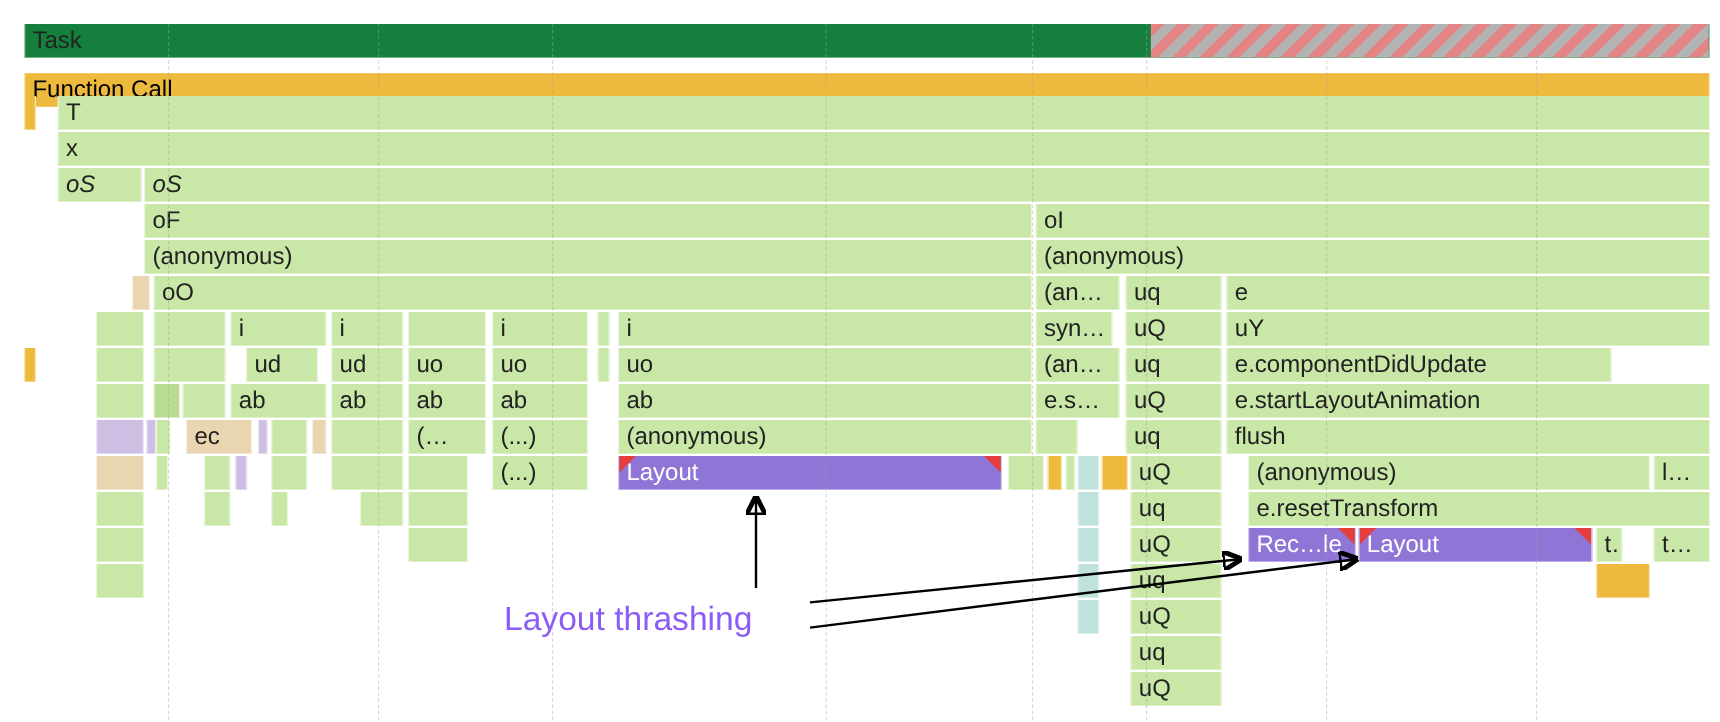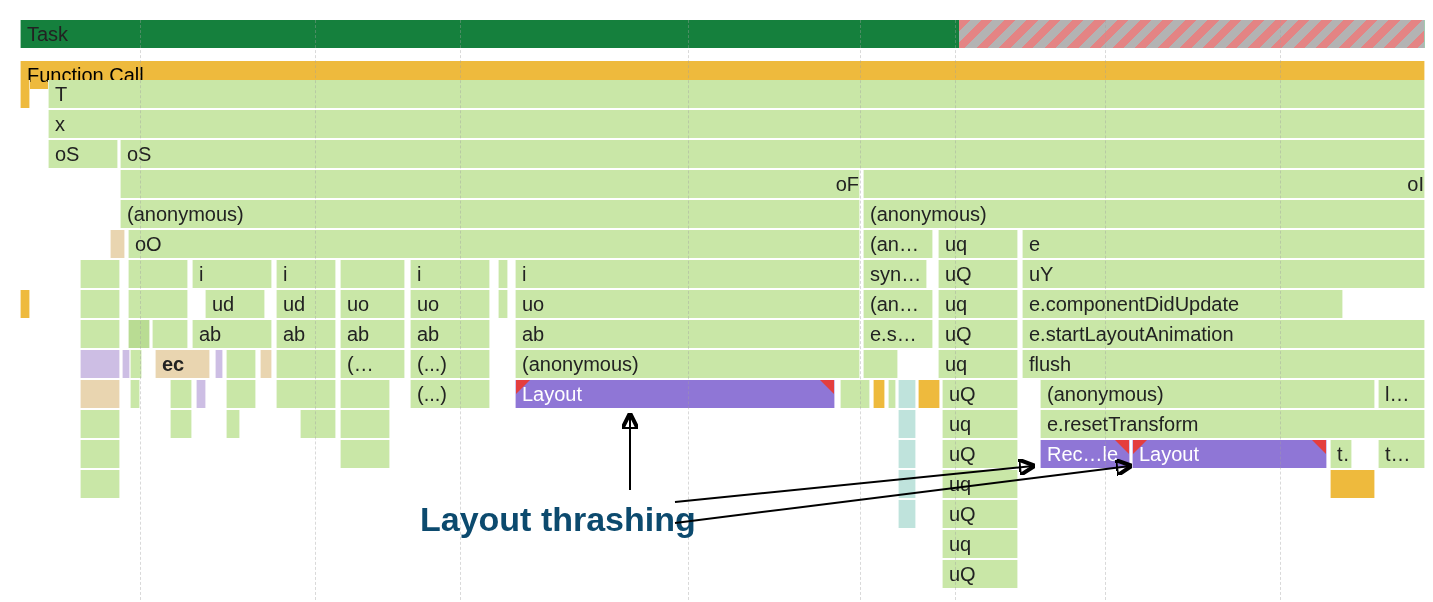--- a/index.html
+++ b/index.html
@@ -51,23 +51,23 @@
     border-style: solid;
     border-width: 14px 14px 0 0;
     border-color: #e43e3e transparent transparent transparent;
   }
   .gridline {
     position: absolute; top: 0; width: 0; height: 580px;
     border-left: 1px dashed rgba(160,160,160,0.4);
   }
   .annotation-text {
     position: absolute;
-    font-size: 34px;
-    font-weight: 700;
-    color: #0c4a6e;
+    font-size: 28px;
+    font-weight: 400;
+    color: #8b5cf6;
   }
   svg.arrows { position:absolute; top:0; left:0; width:1433px; height:602px; pointer-events:none; }
   svg.arrows line, svg.arrows path { stroke:#000; stroke-width:2; fill:none; }
 </style>
 </head>
 <body>
 
 <div class="chart">
   <div class="row-container" id="rows">
       <div class="row" style="top: 0px;">
@@ -76,25 +76,25 @@
       <div class="row" style="top: 30px; margin-top: 11px;">
         <div class="bar c-func" style="left: 0px; width: 1405px;">Function Call</div>
       </div>
       <div class="row" style="top: 60px;">
         <div class="bar c-orange" style="left: 0px; width: 10px;"></div>
         <div class="bar c-green" style="left: 28px; width: 1377px;">T</div>
       </div>
       <div class="row" style="top: 90px;">
         <div class="bar c-green" style="left: 28px; width: 1377px;">x</div>
       </div>
-      <div class="row" style="top: 120px;">
+      <div class="row" style="top: 120px; font-style: italic;">
         <div class="bar c-green" style="left: 28px; width: 70px;">oS</div>
         <div class="bar c-green" style="left: 100px; width: 1305px;">oS</div>
       </div>
-      <div class="row" style="top: 150px; text-align: right;">
+      <div class="row" style="top: 150px;">
         <div class="bar c-green" style="left: 100px; width: 740px;">oF</div>
         <div class="bar c-green" style="left: 843px; width: 562px;">oI</div>
       </div>
       <div class="row" style="top: 180px;">
         <div class="bar c-green" style="left: 100px; width: 740px;">(anonymous)</div>
         <div class="bar c-green" style="left: 843px; width: 562px;">(anonymous)</div>
       </div>
       <div class="row" style="top: 210px;">
         <div class="bar c-tan" style="left: 90px; width: 15px;"></div>
         <div class="bar c-green" style="left: 108px; width: 732px;">oO</div>
@@ -139,21 +139,21 @@
         <div class="bar c-green" style="left: 390px; width: 80px;">ab</div>
         <div class="bar c-green" style="left: 495px; width: 345px;">ab</div>
         <div class="bar c-green" style="left: 843px; width: 70px;">e.s…ox</div>
         <div class="bar c-green" style="left: 918px; width: 80px;">uQ</div>
         <div class="bar c-green" style="left: 1002px; width: 403px;">e.startLayoutAnimation</div>
       </div>
       <div class="row" style="top: 330px;">
         <div class="bar c-lilac" style="left: 60px; width: 40px;"></div>
         <div class="bar c-lilac" style="left: 102px; width: 6px;"></div>
         <div class="bar c-green" style="left: 110px; width: 12px;"></div>
-        <div class="bar c-tan" style="left: 135px; width: 55px; font-weight: bold;">ec</div>
+        <div class="bar c-tan" style="left: 135px; width: 55px;">ec</div>
         <div class="bar c-lilac" style="left: 195px; width: 8px;"></div>
         <div class="bar c-green" style="left: 206px; width: 30px;"></div>
         <div class="bar c-tan" style="left: 240px; width: 12px;"></div>
         <div class="bar c-green" style="left: 256px; width: 60px;"></div>
         <div class="bar c-green" style="left: 320px; width: 65px;">(…</div>
         <div class="bar c-green" style="left: 390px; width: 80px;">(...)</div>
         <div class="bar c-green" style="left: 495px; width: 345px;">(anonymous)</div>
         <div class="bar c-green" style="left: 843px; width: 35px;"></div>
         <div class="bar c-green" style="left: 918px; width: 80px;">uq</div>
         <div class="bar c-green" style="left: 1002px; width: 403px;">flush</div>

